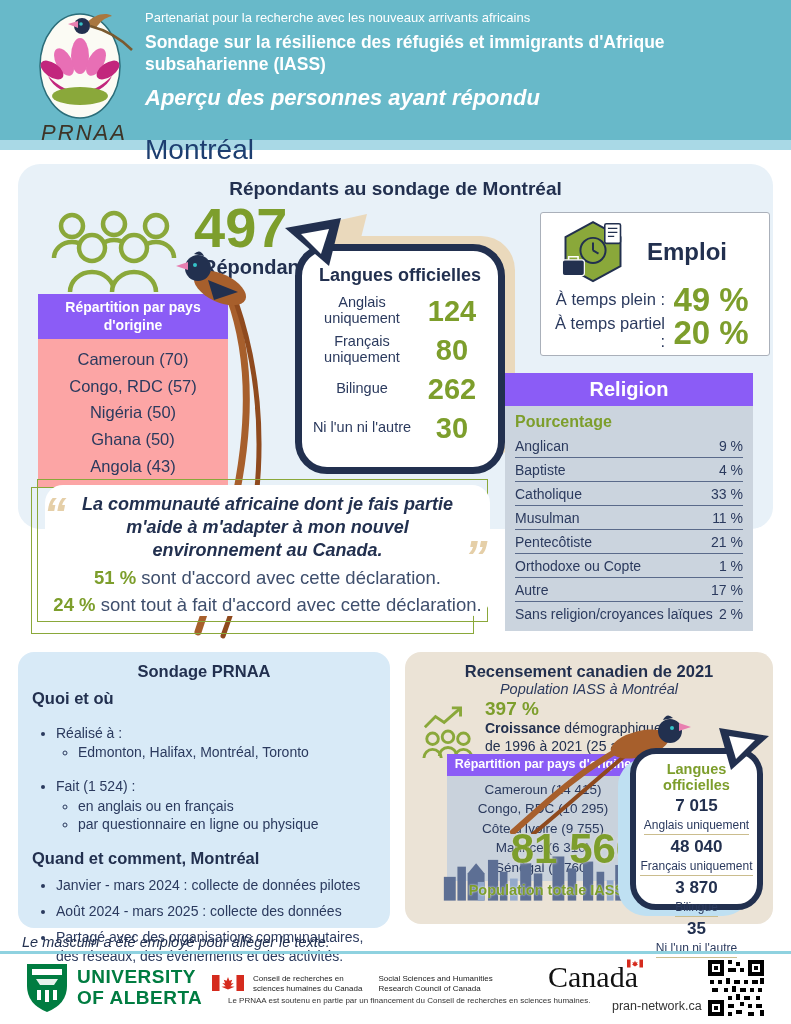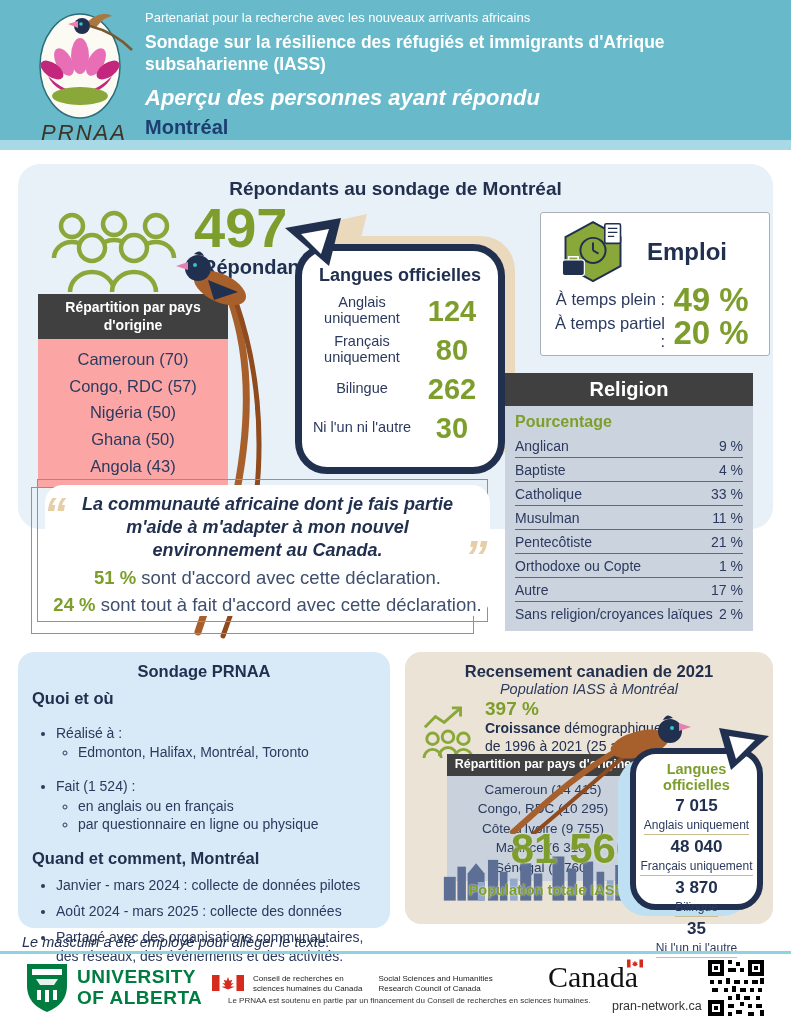--- a/index.html
+++ b/index.html
@@ -9,33 +9,33 @@
   
   .header{position:absolute;left:0;top:0;width:791px;height:150px;background:#68b9c9;}
   .header-strip{position:absolute;left:0;top:140px;width:791px;height:10px;background:#a9d9e6;}
   .logo{position:absolute;left:34px;top:4px;width:100px;height:142px;}
   .logo-name{position:absolute;left:0;top:116px;width:100px;text-align:center;
              font-style:italic;font-size:22px;letter-spacing:2px;color:#3d3427;}
   .header-text{position:absolute;left:145px;top:10px;width:630px;color:#fff;}
   .kicker{font-size:13px;margin-bottom:7px;}
   .h-title{font-size:17.5px;font-weight:bold;line-height:1.25;width:620px;}
   .h-sub{font-size:22px;font-weight:bold;font-style:italic;margin-top:9px;}
-  .h-city{font-size:20px;font-weight:bold;color:#1d3e70;margin-top:5px;}
+  .h-city{font-size:28px;font-weight:normal;color:#1d3e70;margin-top:23px;}
 
   
   .panel-main{position:absolute;left:18px;top:164px;width:755px;height:365px;
               background:#e8f1f8;border-radius:22px;}
   .survey-title{position:absolute;top:14px;left:0;width:100%;text-align:center;
                 font-size:19px;font-weight:bold;color:#22304f;}
   .people-icon{position:absolute;left:24px;top:46px;width:150px;height:84px;}
   .count{position:absolute;left:176px;top:36px;font-size:56px;font-weight:bold;color:#7d9e2c;line-height:1;}
   .count-label{position:absolute;left:184px;top:92px;font-size:20px;font-weight:bold;color:#22304f;}
 
   .origin-table{position:absolute;left:20px;top:130px;width:190px;}
-  .table-header{background:#404040;color:#fff;font-weight:bold;font-size:14px;
+  .table-header{background:#8b5cf6;color:#fff;font-weight:bold;font-size:14px;
                 text-align:center;padding:5px 4px;line-height:1.25;}
   .table-body{background:#fca5a5;padding:7px 2px;}
   .origin-row{font-size:16.5px;color:#2b3a5e;text-align:center;line-height:1.62;}
 
   .bird-main{position:absolute;left:150px;top:76px;width:130px;height:400px;}
 
   
   .bubble{position:absolute;left:277px;top:80px;width:210px;height:230px;}
   .bubble-shadow{position:absolute;left:14px;top:-8px;width:206px;height:226px;
                  background:#ead9bc;border-radius:34px;}

